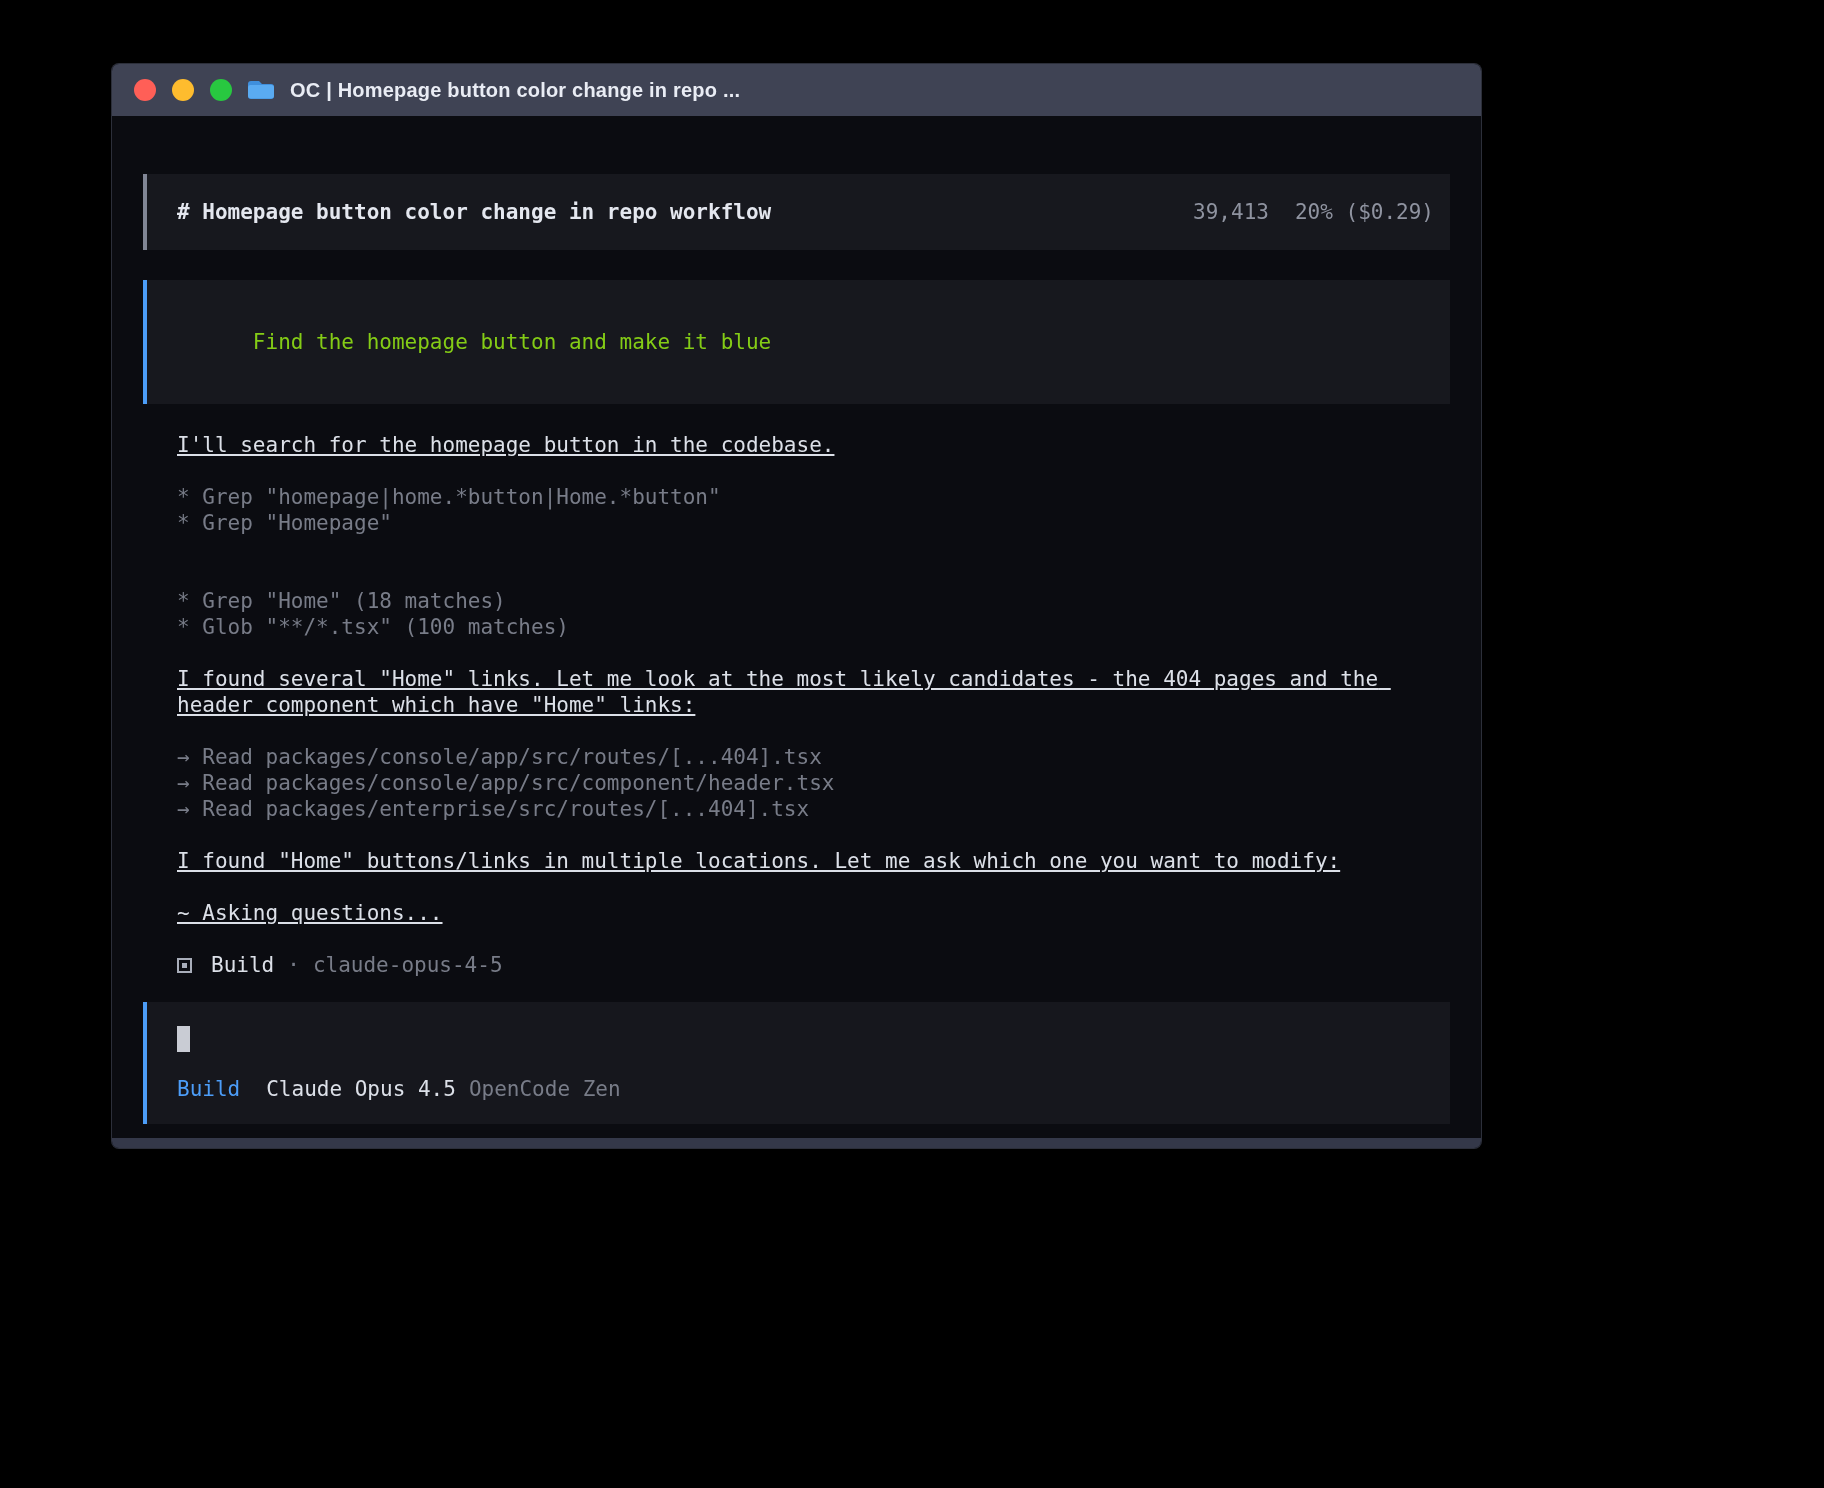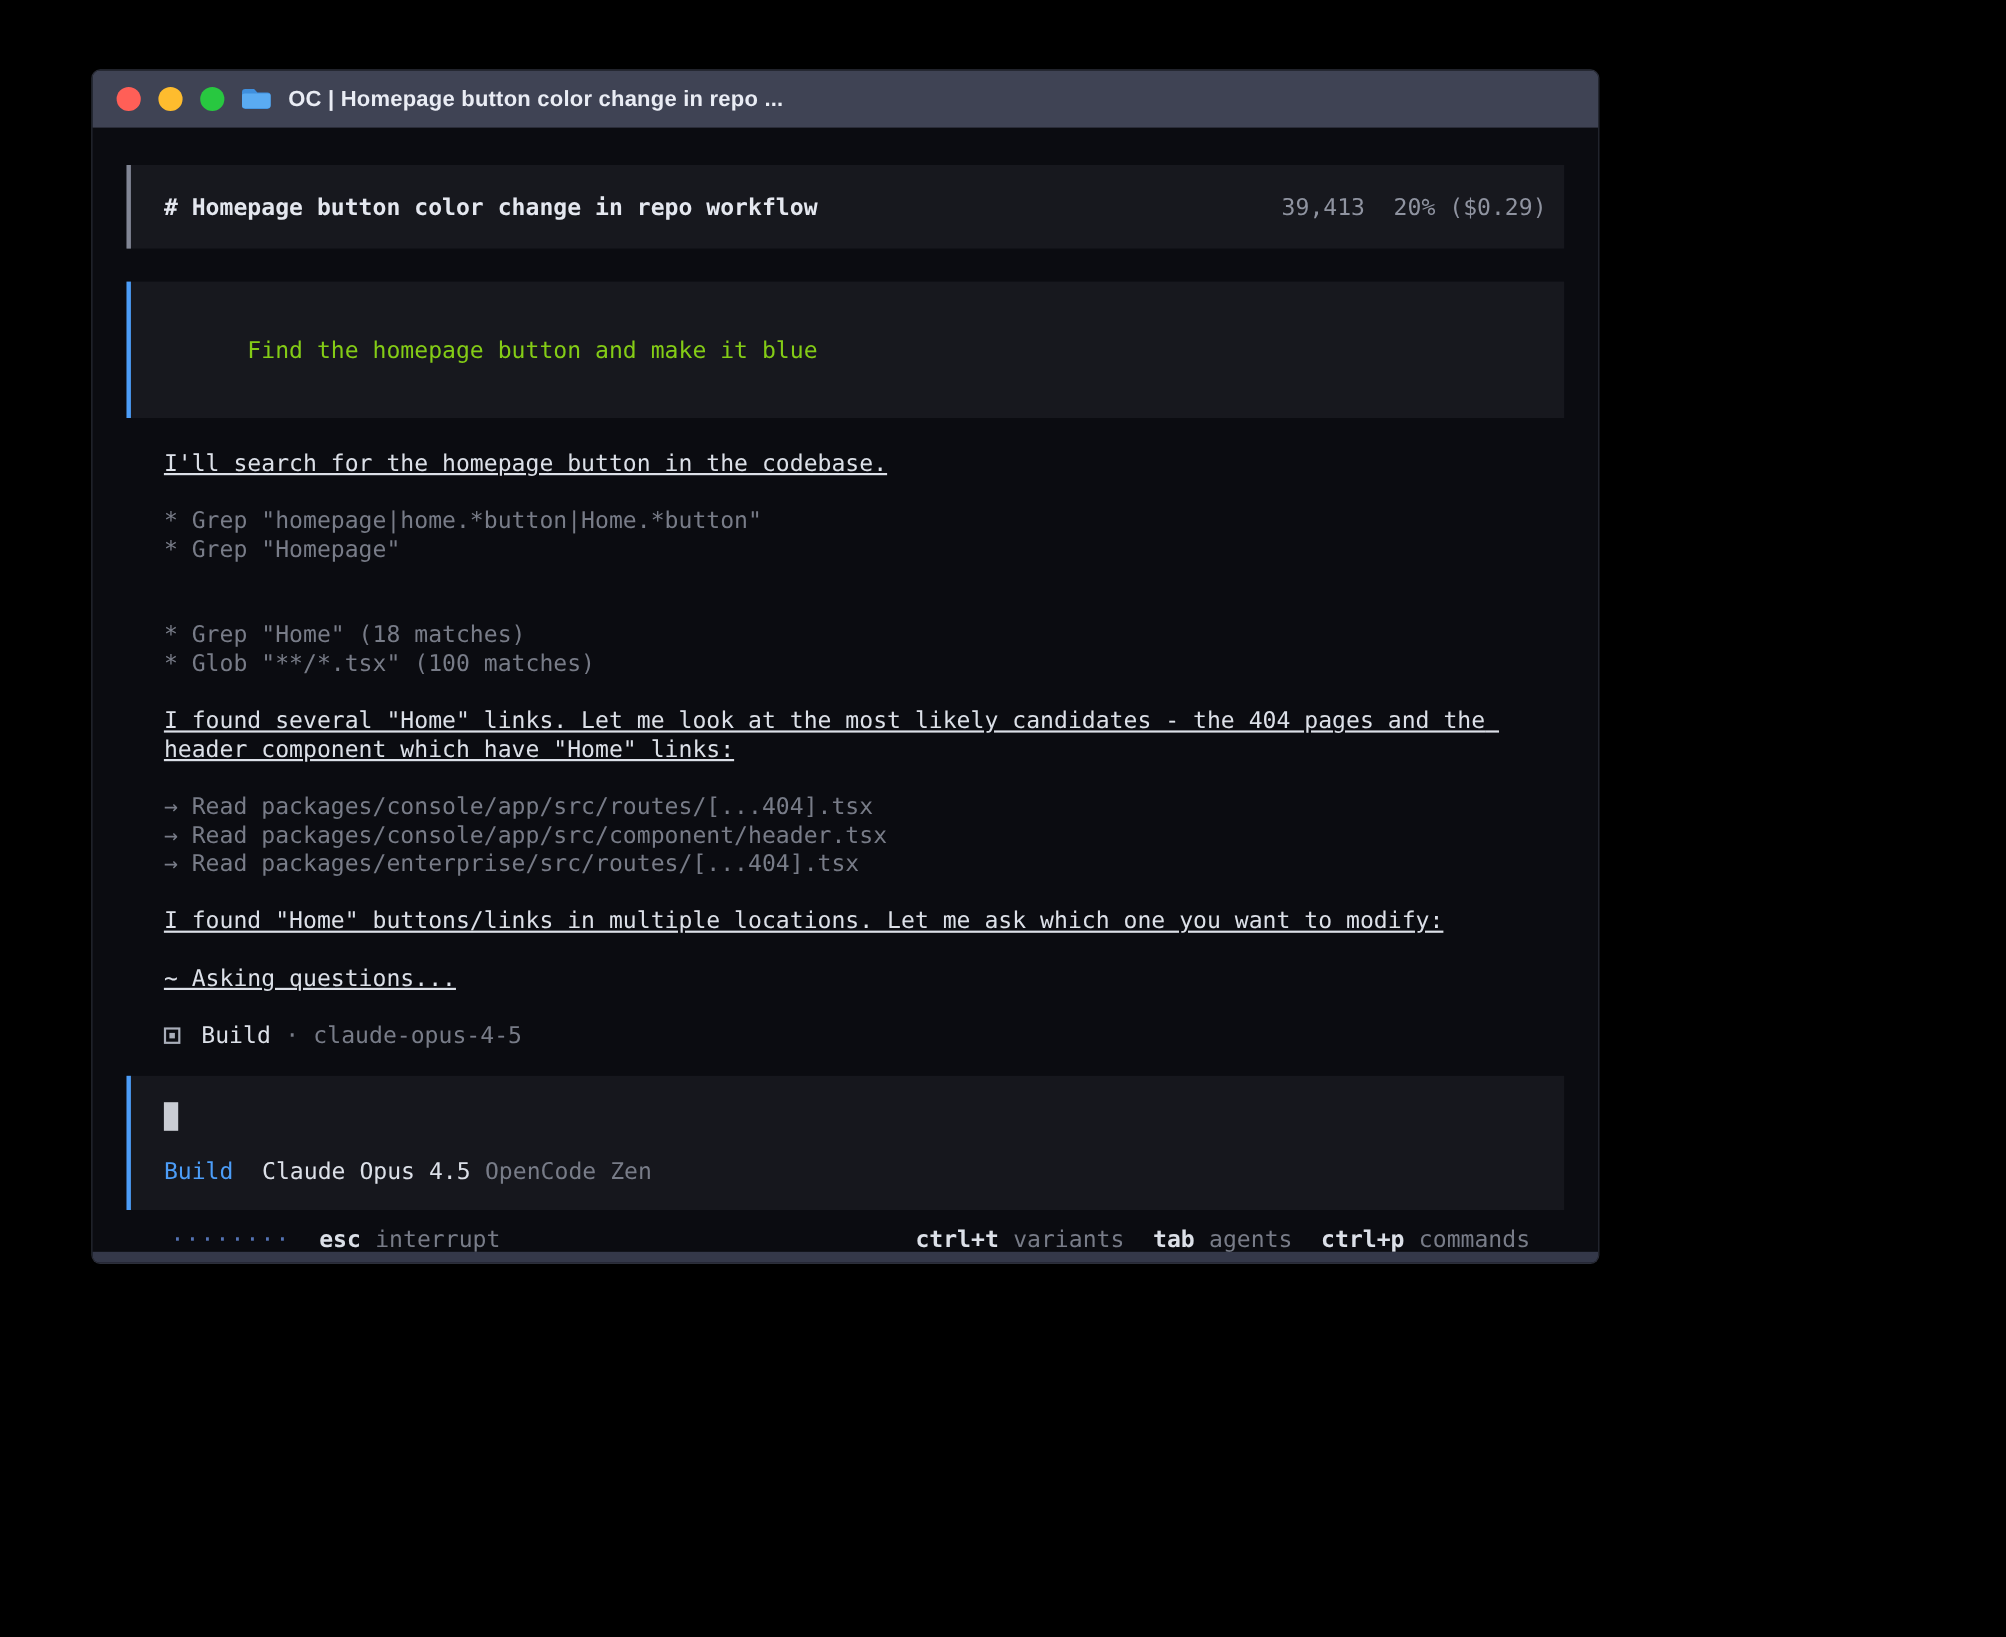--- a/index.html
+++ b/index.html
@@ -2,41 +2,41 @@
 <html><head>
 <meta charset="utf-8">
 <style>
   * { margin:0; padding:0; box-sizing:border-box; }
   html,body { background:#000000; }
   body {
     width:1824px; height:1488px; position:relative; overflow:hidden;
     font-family:"DejaVu Sans Mono","Liberation Mono",monospace;
   }
   .window {
-    position:absolute; left:84px; top:64px; width:1369px; height:1084px;
+    position:absolute; left:112px; top:64px; width:1369px; height:1084px;
     background:#0b0c11; border-radius:7px; overflow:hidden;
     box-shadow:0 0 0 1px #2c2f3a;
   }
   .window-bottom-frame {
     position:absolute; left:0; right:0; bottom:0; height:10px; background:#343849;
   }
   .titlebar {
     height:52px; background:#3f4354; display:flex; align-items:center;
     padding:0 22px;
   }
   .traffic { width:22px; height:22px; border-radius:50%; margin-right:16px; }
   .t-close { background:#ff5f57; }
   .t-min   { background:#febc2e; }
   .t-zoom  { background:#28c840; }
   .folder-icon { margin-left:14px; margin-right:14px; display:flex; align-items:center; }
   .window-title {
     font-family:"Liberation Sans",sans-serif; font-weight:700; font-size:20px;
     color:#e9ecf4; letter-spacing:.2px;
   }
-  .content { padding:34px 31px 0 31px; font-size:21px; line-height:26px; }
+  .content { padding:34px 31px 0 31px; font-size:21px; line-height:26px;margin-top:24px; }
   .block { border-left:4px solid #818695; background:#17181e; padding:25px 16px 25px 30px; }
   .header-block { display:flex; justify-content:space-between; align-items:center; margin-bottom:30px; }
   .header-title { color:#e4e7ef; font-weight:700; white-space:pre; }
   .header-stats { display:flex; gap:26px; color:#8f93a0; white-space:pre; }
   .user-block {
     border-left:4px solid #4c9df8; background:#17181e; padding:23px 16px 23px 30px;
     color:#84cc16; margin-bottom:28px; white-space:pre;
   }
   .transcript { margin-left:34px; }
   .t-line { white-space:pre-wrap; }

